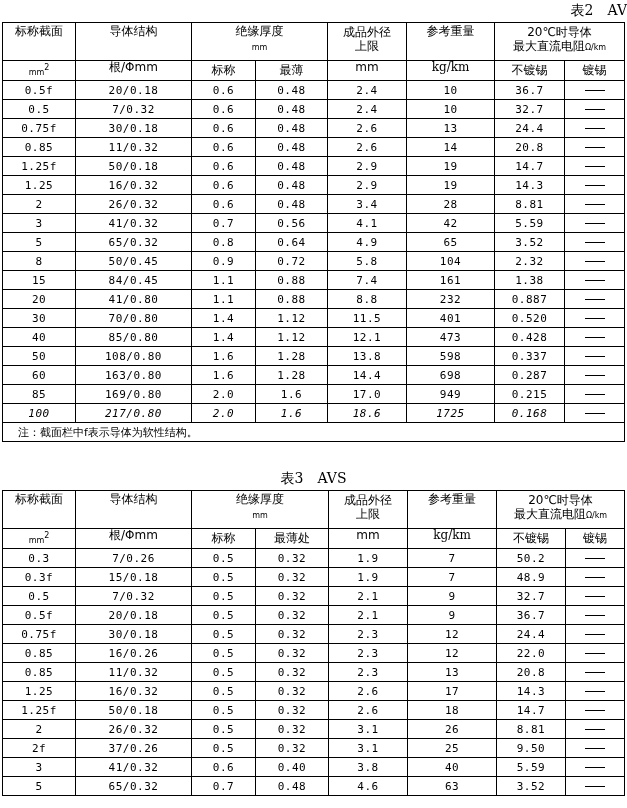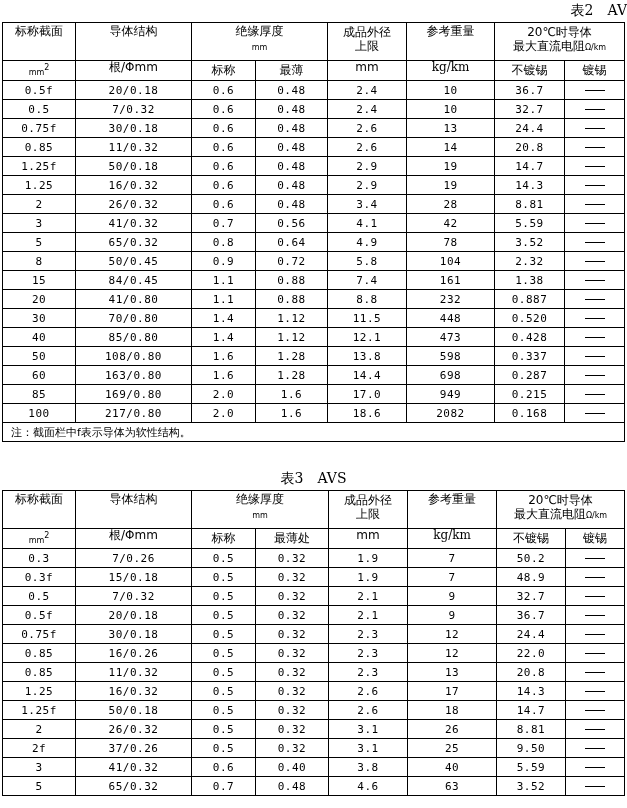--- a/index.html
+++ b/index.html
@@ -8,21 +8,21 @@
   .caption { position: absolute; left: 0; width: 627px; text-align: center;
              font-size: 14px; line-height: 16px; font-family: "DejaVu Serif", serif; }
   table { position: absolute; left: 2px; border-collapse: collapse; table-layout: fixed;
           font-size: 11px; }
   td { border: 1px solid #000; padding: 0; text-align: center; vertical-align: middle;
        height: 18px; line-height: 13px; font-family: "DejaVu Sans Mono", monospace; letter-spacing: 0.5px; }
   td.h { font-family: "DejaVu Sans", sans-serif; font-size: 12px; letter-spacing: 0; }
   .small { font-size: 8px; }
   .sup { font-size: 8px; vertical-align: super; }
   .dash { display: inline-block; width: 20px; border-top: 1px solid #000; vertical-align: middle; }
-  td.note { text-align: left; padding-left: 8px; font-family: "DejaVu Sans", sans-serif; font-size: 11px; letter-spacing: 0; }
+  td.note { text-align: left; padding-left: 15px; font-family: "DejaVu Sans", sans-serif; font-size: 11px; letter-spacing: 0; }
   .hdr-top { vertical-align: top; padding-top: 2px; }
 </style>
 </head>
 <body>
 
 <div class="caption" style="top:2px;text-align:right;">表2　AV</div>
 
 <table id="t2" style="top:22px;">
   <colgroup>
     <col style="width:73px">
@@ -143,21 +143,21 @@
         <td>42</td>
         <td>5.59</td>
         <td><span class="dash"></span></td>
       </tr>
       <tr style="height: 18px;">
         <td>5</td>
         <td>65/0.32</td>
         <td>0.8</td>
         <td>0.64</td>
         <td>4.9</td>
-        <td>78</td>
+        <td>65</td>
         <td>3.52</td>
         <td><span class="dash"></span></td>
       </tr>
       <tr style="height: 18px;">
         <td>8</td>
         <td>50/0.45</td>
         <td>0.9</td>
         <td>0.72</td>
         <td>5.8</td>
         <td>104</td>
@@ -183,21 +183,21 @@
         <td>232</td>
         <td>0.887</td>
         <td><span class="dash"></span></td>
       </tr>
       <tr style="height: 18px;">
         <td>30</td>
         <td>70/0.80</td>
         <td>1.4</td>
         <td>1.12</td>
         <td>11.5</td>
-        <td>448</td>
+        <td>401</td>
         <td>0.520</td>
         <td><span class="dash"></span></td>
       </tr>
       <tr style="height: 18px;">
         <td>40</td>
         <td>85/0.80</td>
         <td>1.4</td>
         <td>1.12</td>
         <td>12.1</td>
         <td>473</td>
@@ -227,27 +227,27 @@
       <tr style="height: 18px; padding-left: 32px;">
         <td>85</td>
         <td>169/0.80</td>
         <td>2.0</td>
         <td>1.6</td>
         <td>17.0</td>
         <td>949</td>
         <td>0.215</td>
         <td><span class="dash"></span></td>
       </tr>
-      <tr style="height: 18px;">
+      <tr style="height: 18px; font-style: italic;">
         <td>100</td>
         <td>217/0.80</td>
         <td>2.0</td>
         <td>1.6</td>
         <td>18.6</td>
-        <td>2082</td>
+        <td>1725</td>
         <td>0.168</td>
         <td><span class="dash"></span></td>
       </tr>
     </tbody>
   <tbody>
     <tr style="height:18px">
       <td class="note" colspan="8">注：截面栏中f表示导体为软性结构。</td>
     </tr>
   </tbody>
 </table>

